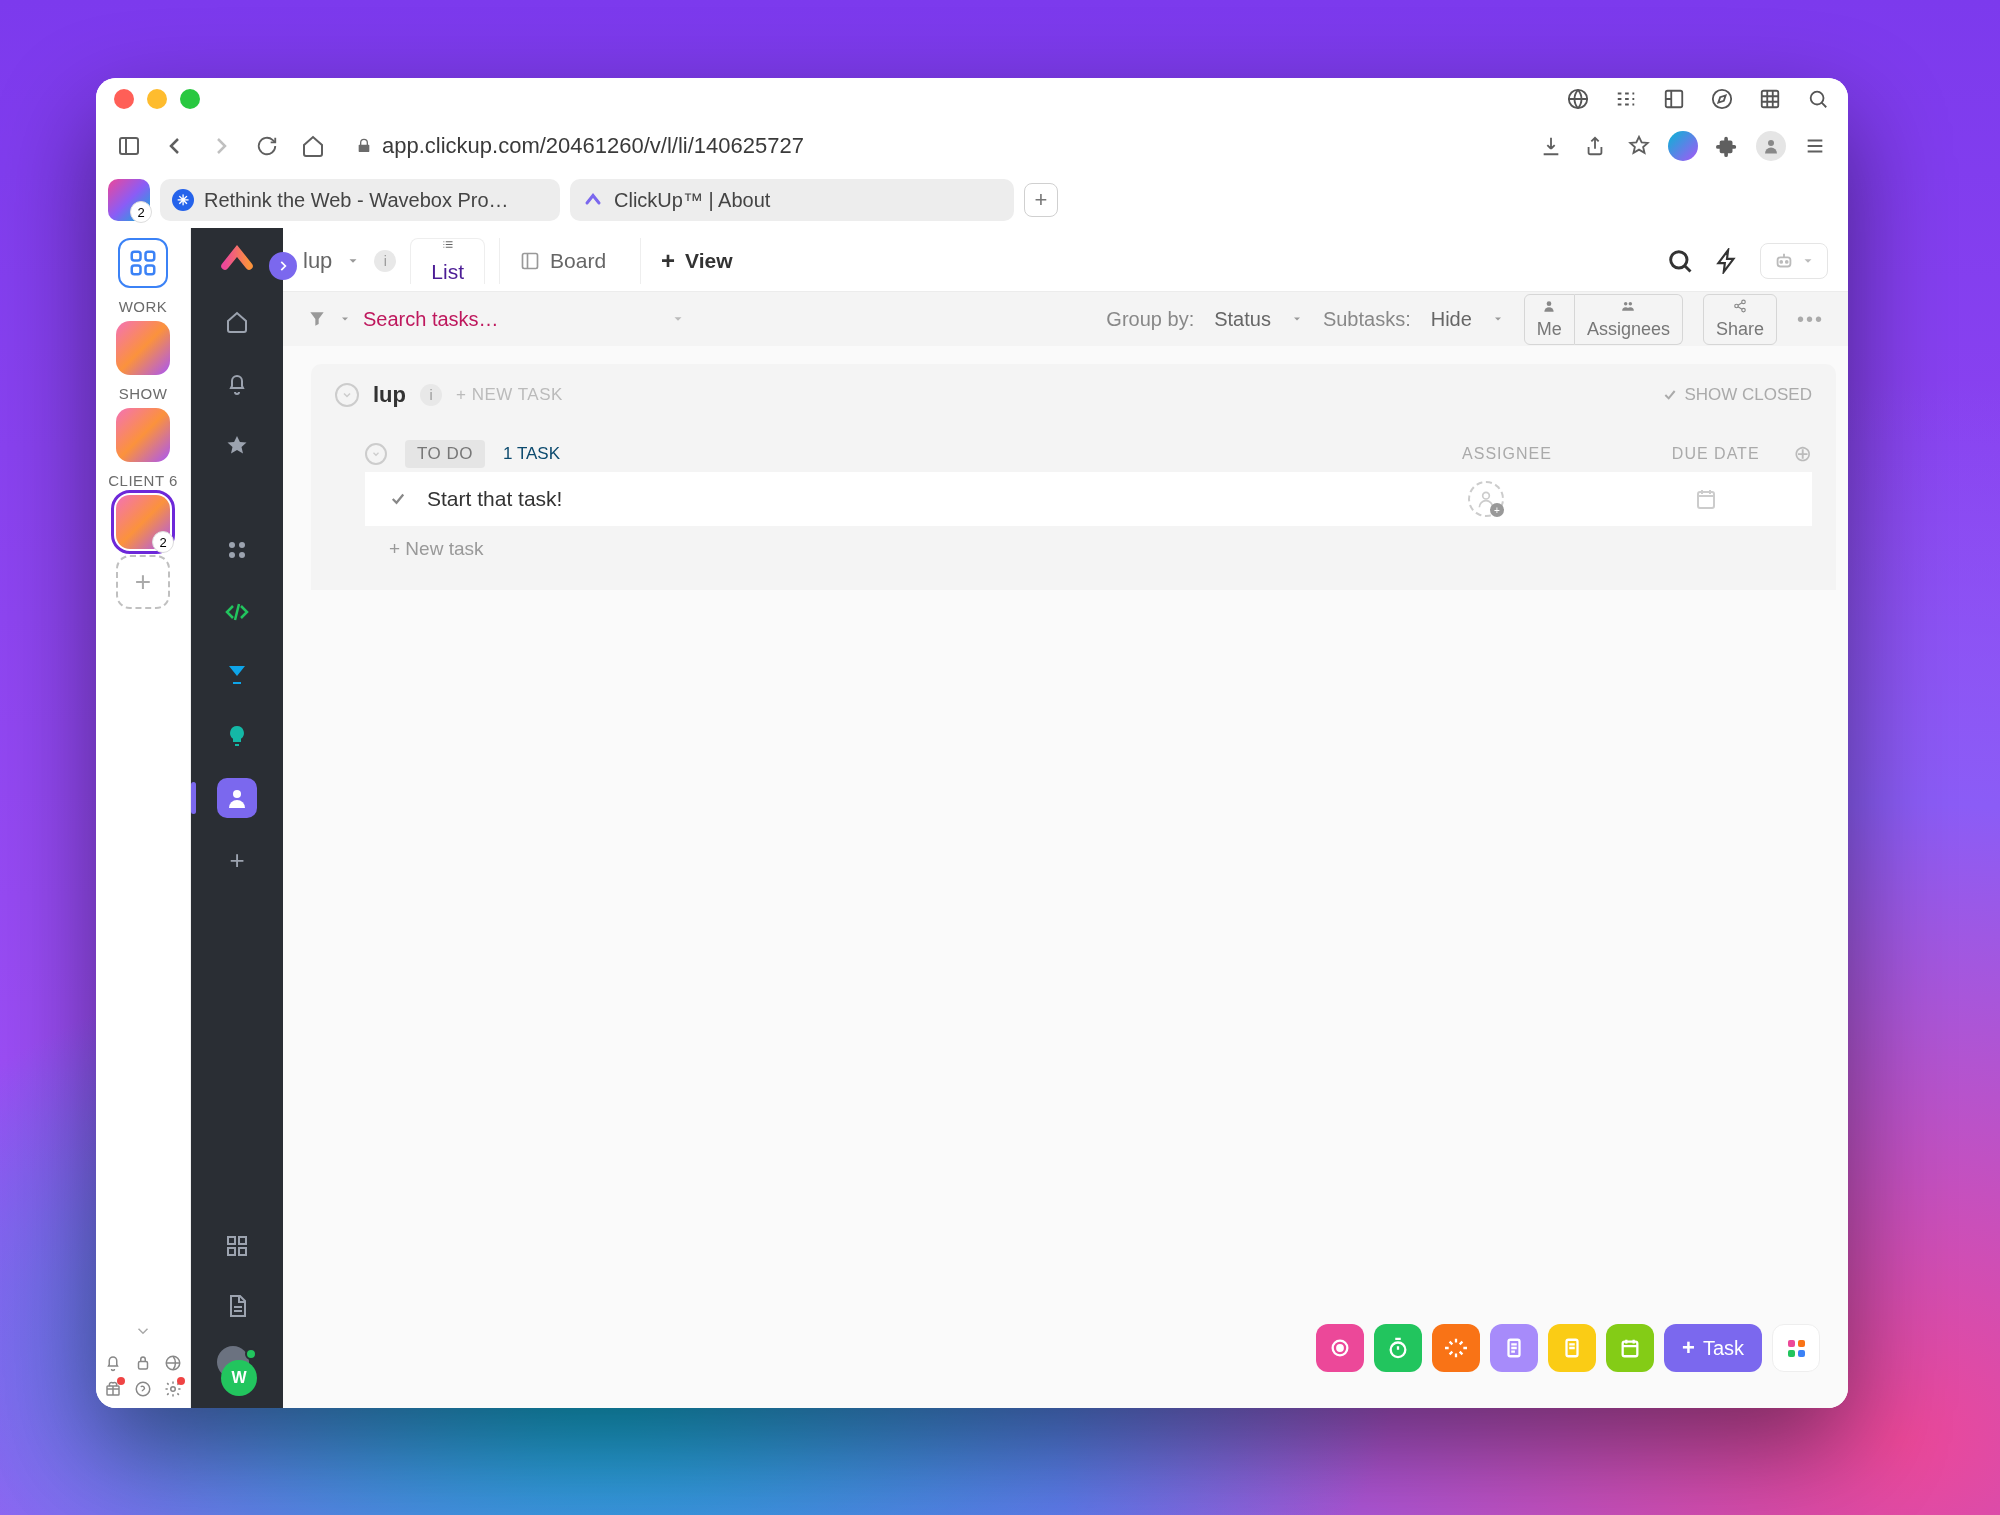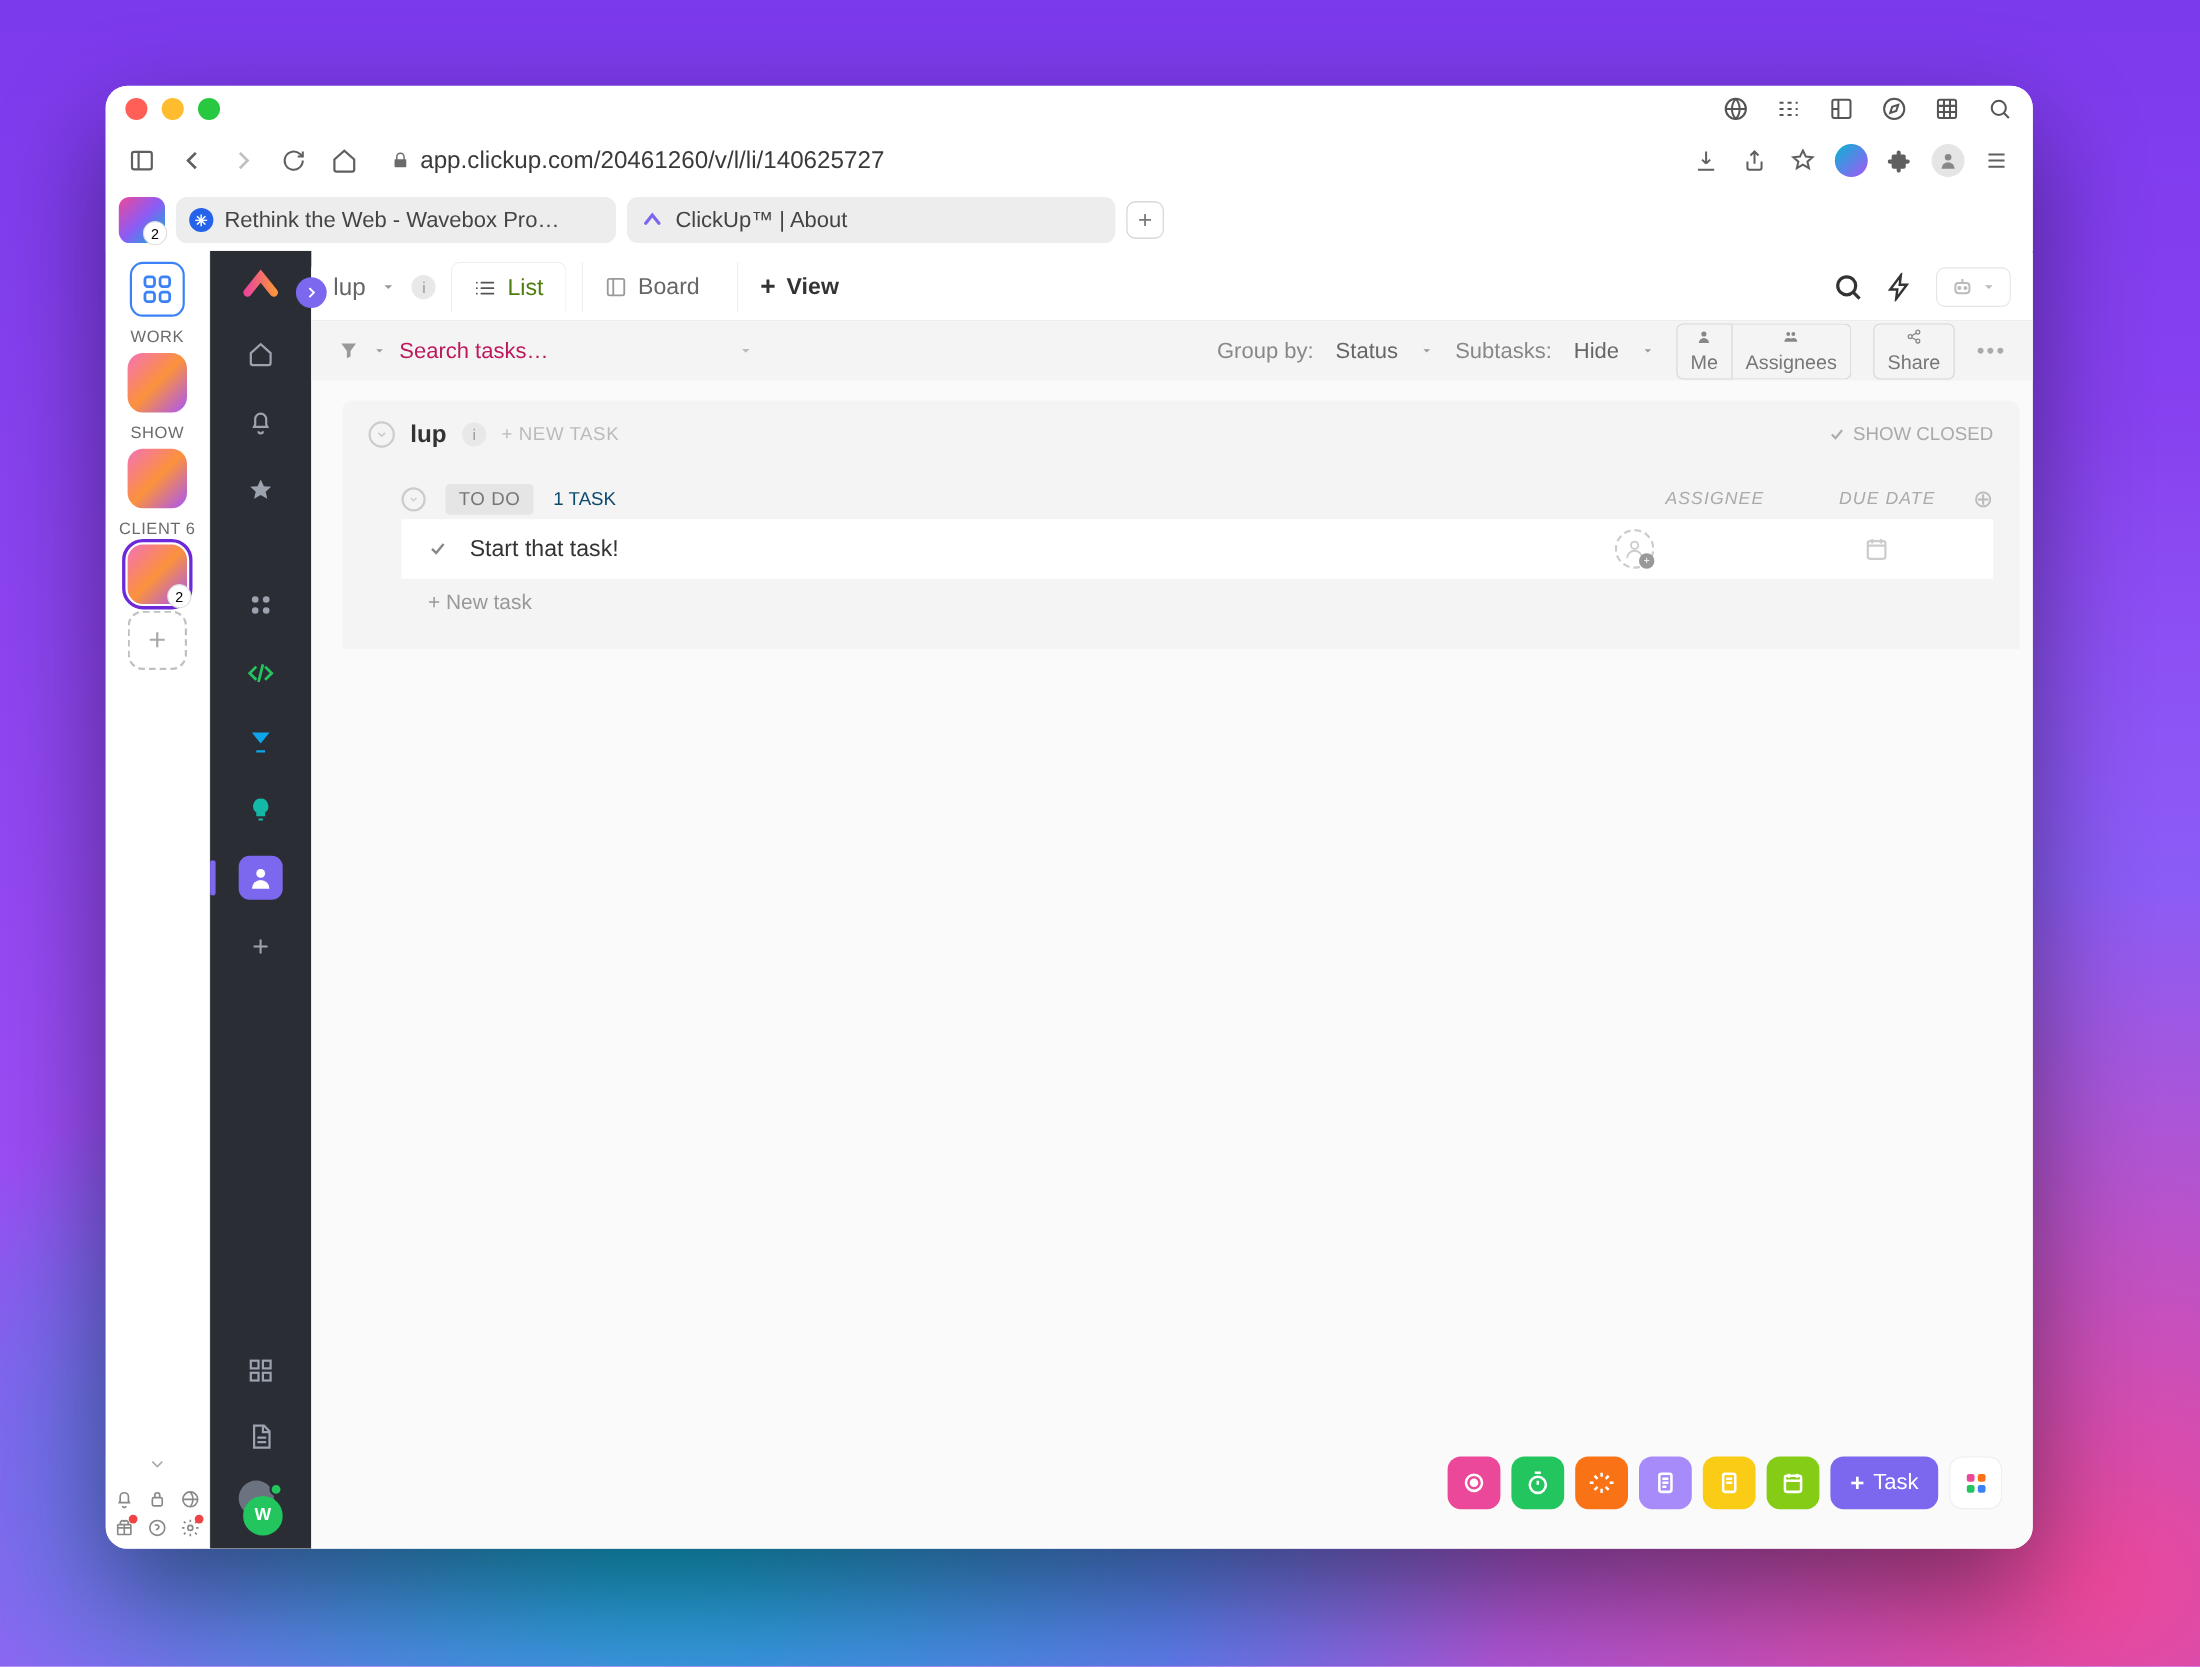--- a/index.html
+++ b/index.html
@@ -192,21 +192,21 @@
 .bc-title { font-size:22px; color:#666; }
 .bc-info { width:22px;height:22px;border-radius:50%;background:#e8e8e8;color:#999;display:inline-flex;align-items:center;justify-content:center;font-size:14px;}
 .view-tab {
   height: 46px;
   padding: 0 20px;
   display:flex;align-items:center;gap:10px;
   color:#666;font-size:21px;
   border-left:1px solid #eee;
   cursor:pointer;
 }
-.view-tab.active { background:#fff; color:#4d7c0f; border:1px solid #eee; border-bottom:none; border-radius:8px 8px 0 0; margin-bottom:-1px;}
+.view-tab.active { background:#fff; color:#4c1d95; border:1px solid #eee; border-bottom:none; border-radius:8px 8px 0 0; margin-bottom:-1px;flex-direction:column;}
 .bc-right { margin-left:auto; display:flex; gap:20px; align-items:center;}
 .bc-icon-btn { color:#555; font-size:26px;}
 .robot-btn { border:1px solid #e5e5e5; border-radius:8px; padding:6px 12px; display:flex;align-items:center;gap:6px;color:#aaa;}
 
 
 .filter-bar {
   height: 54px;
   background: #f4f4f4;
   display:flex;
   align-items:center;
@@ -230,21 +230,21 @@
 }
 .list-header .circle { width:24px;height:24px;border:2px solid #ccc;border-radius:50%;display:inline-flex;align-items:center;justify-content:center;color:#ccc;font-size:14px;}
 .list-name { font-size:22px; color:#333; font-weight:600;}
 .new-task-link { color:#bbb; font-size:17px; letter-spacing:0.5px;}
 .show-closed { margin-left:auto; color:#aaa; font-size:17px; display:flex;align-items:center;gap:6px;}
 
 .table-area { background:#f4f4f4; padding: 18px 24px 18px 54px;}
 .status-row { display:flex;align-items:center;gap:18px; margin-bottom:4px;}
 .status-pill { background:#e5e5e5;padding:4px 12px;border-radius:4px;font-size:17px;color:#777;letter-spacing:0.5px;}
 .task-count { color:#0c4a6e;font-size:17px;}
-.column-headers { margin-left:auto; display:flex; gap:68px; color:#aaa; font-size:16px; letter-spacing:1px;font-style:italic;}
+.column-headers { margin-left:auto; display:flex; gap:120px; color:#aaa; font-size:16px; letter-spacing:1px;}
 .add-col { color:#bbb; font-size:22px; margin-left:16px;}
 .task-row {
   height: 54px;
   background:#fff;
   display:flex;align-items:center;
   padding: 0 24px;
   gap:20px;
   margin-top:4px;
 }
 .task-check { color:#888; font-size:20px;}

